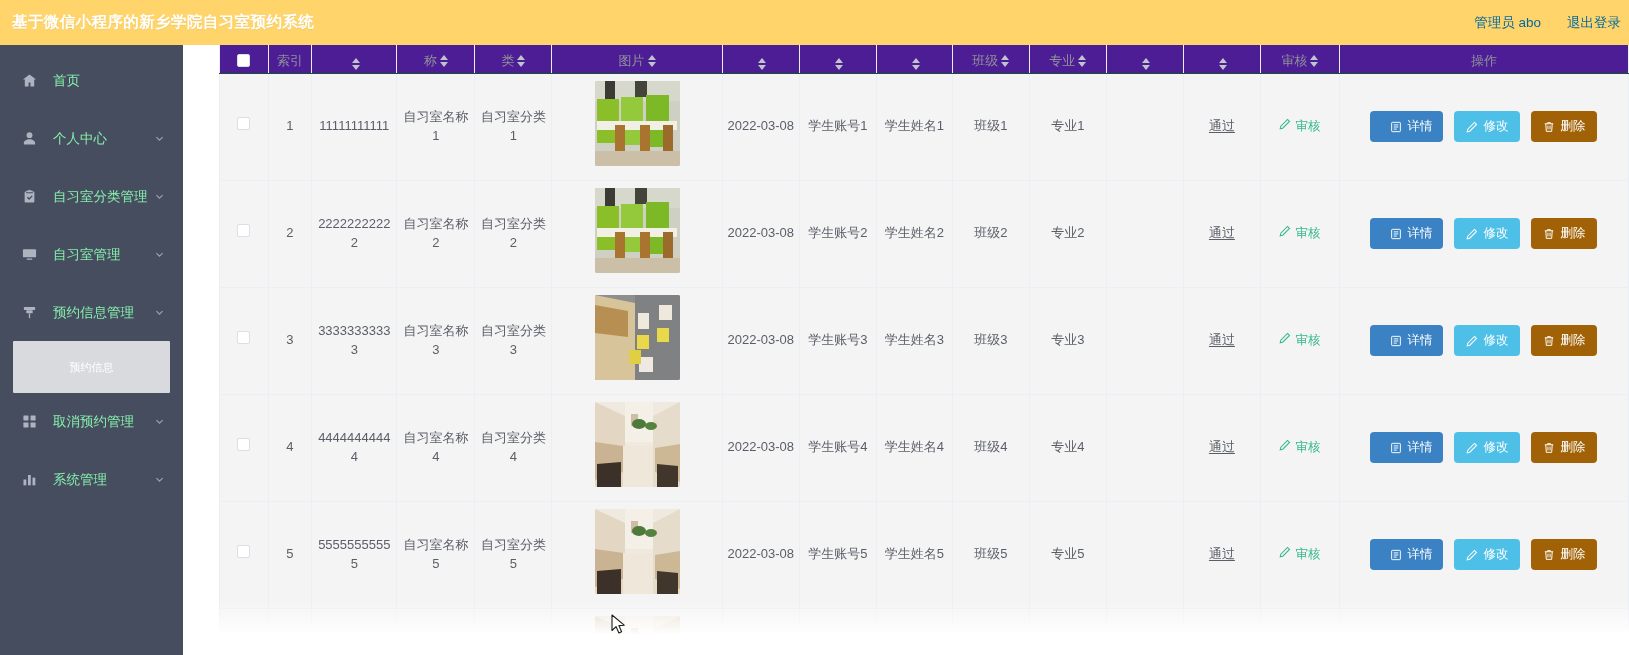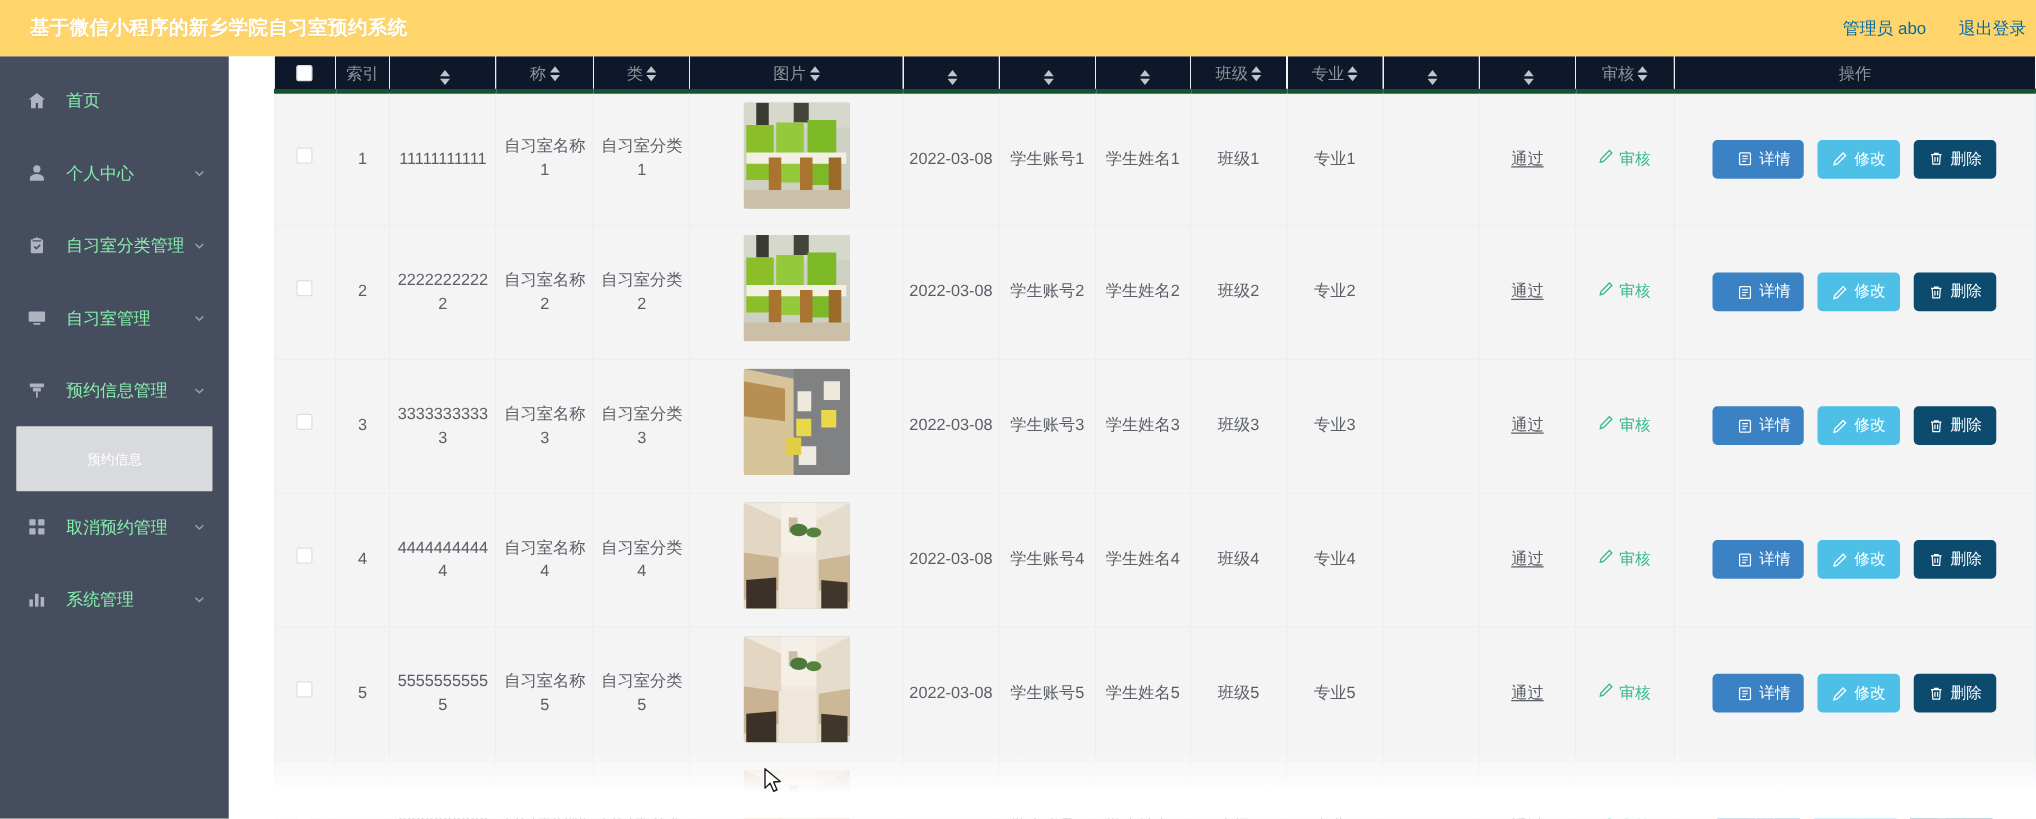--- a/index.html
+++ b/index.html
@@ -13,21 +13,21 @@
 
   
   .topbar {
     position: absolute; left: 0; top: 0; width: 1629px; height: 45px;
     background: #ffd56b;
     display: flex; align-items: center; justify-content: space-between;
     z-index: 40;
   }
   .topbar .brand {
     color: #ffffff; font-size: 15.5px; font-weight: bold;
-    letter-spacing: .4px; padding-left: 24px; white-space: nowrap;
+    letter-spacing: .4px; padding-left: 12px; white-space: nowrap;
     text-shadow: 0 1px 1px rgba(0,0,0,.06);
   }
   .topbar .userzone {
     display: flex; align-items: center; gap: 26px;
     padding-right: 8px; color: #0369a1; font-size: 13.5px; white-space: nowrap;
   }
   .topbar .userzone span { cursor: pointer; }
 
   
   .sidebar {
@@ -66,21 +66,21 @@
   }
   .table-wrap {
     position: absolute; left: 36px; top: 0; width: 1410px; height: 610px;
     overflow: hidden;
   }
   table.data {
     border-collapse: collapse; table-layout: fixed;
     width: 1410px; font-size: 13px; color: #606266;
   }
   table.data th {
-    height: 36px; background: #0f172a; border-bottom: 4px solid #14532d;
+    height: 36px; background: #4c1d95; border-bottom: 1px solid #14532d;
     font-weight: normal; color: #909399; vertical-align: bottom;
     padding-bottom: 3px; position: relative;
   }
   table.data th .thin { display: inline-flex; align-items: center; gap: 3px; justify-content: center; }
   table.data th .sorter {
     display: inline-flex; flex-direction: column; line-height: 0; gap: 2px;
   }
   table.data th .sorter i {
     display: block; width: 0; height: 0; border-left: 4px solid transparent;
     border-right: 4px solid transparent;
@@ -112,21 +112,21 @@
   .ops { display: flex; align-items: center; justify-content: center; gap: 11px; }
   .btn {
     height: 31px; min-width: 66px; border: none; border-radius: 4px;
     color: #ffffff; font-size: 12.5px; cursor: pointer;
     display: inline-flex; align-items: center; justify-content: center; gap: 5px;
     padding: 0 11px; white-space: nowrap;
     font-family: "Liberation Sans", "DejaVu Sans", sans-serif;
   }
   .btn-detail { background: #3b82c4; padding-left: 20px; }
   .btn-edit   { background: #4ec0e8; }
-  .btn-del    { background: #0c4a6e; }
+  .btn-del    { background: #a16207; }
   .btn svg { display: block; }
 
   
   .bottom-fade {
     position: absolute; left: 183px; bottom: 0; width: 1446px; height: 54px;
     background: linear-gradient(to bottom, rgba(255,255,255,0) 0%, #ffffff 62%);
     pointer-events: none; z-index: 20;
   }
   .cursor-arrow { position: absolute; left: 611px; top: 614px; z-index: 60; }
 </style>

